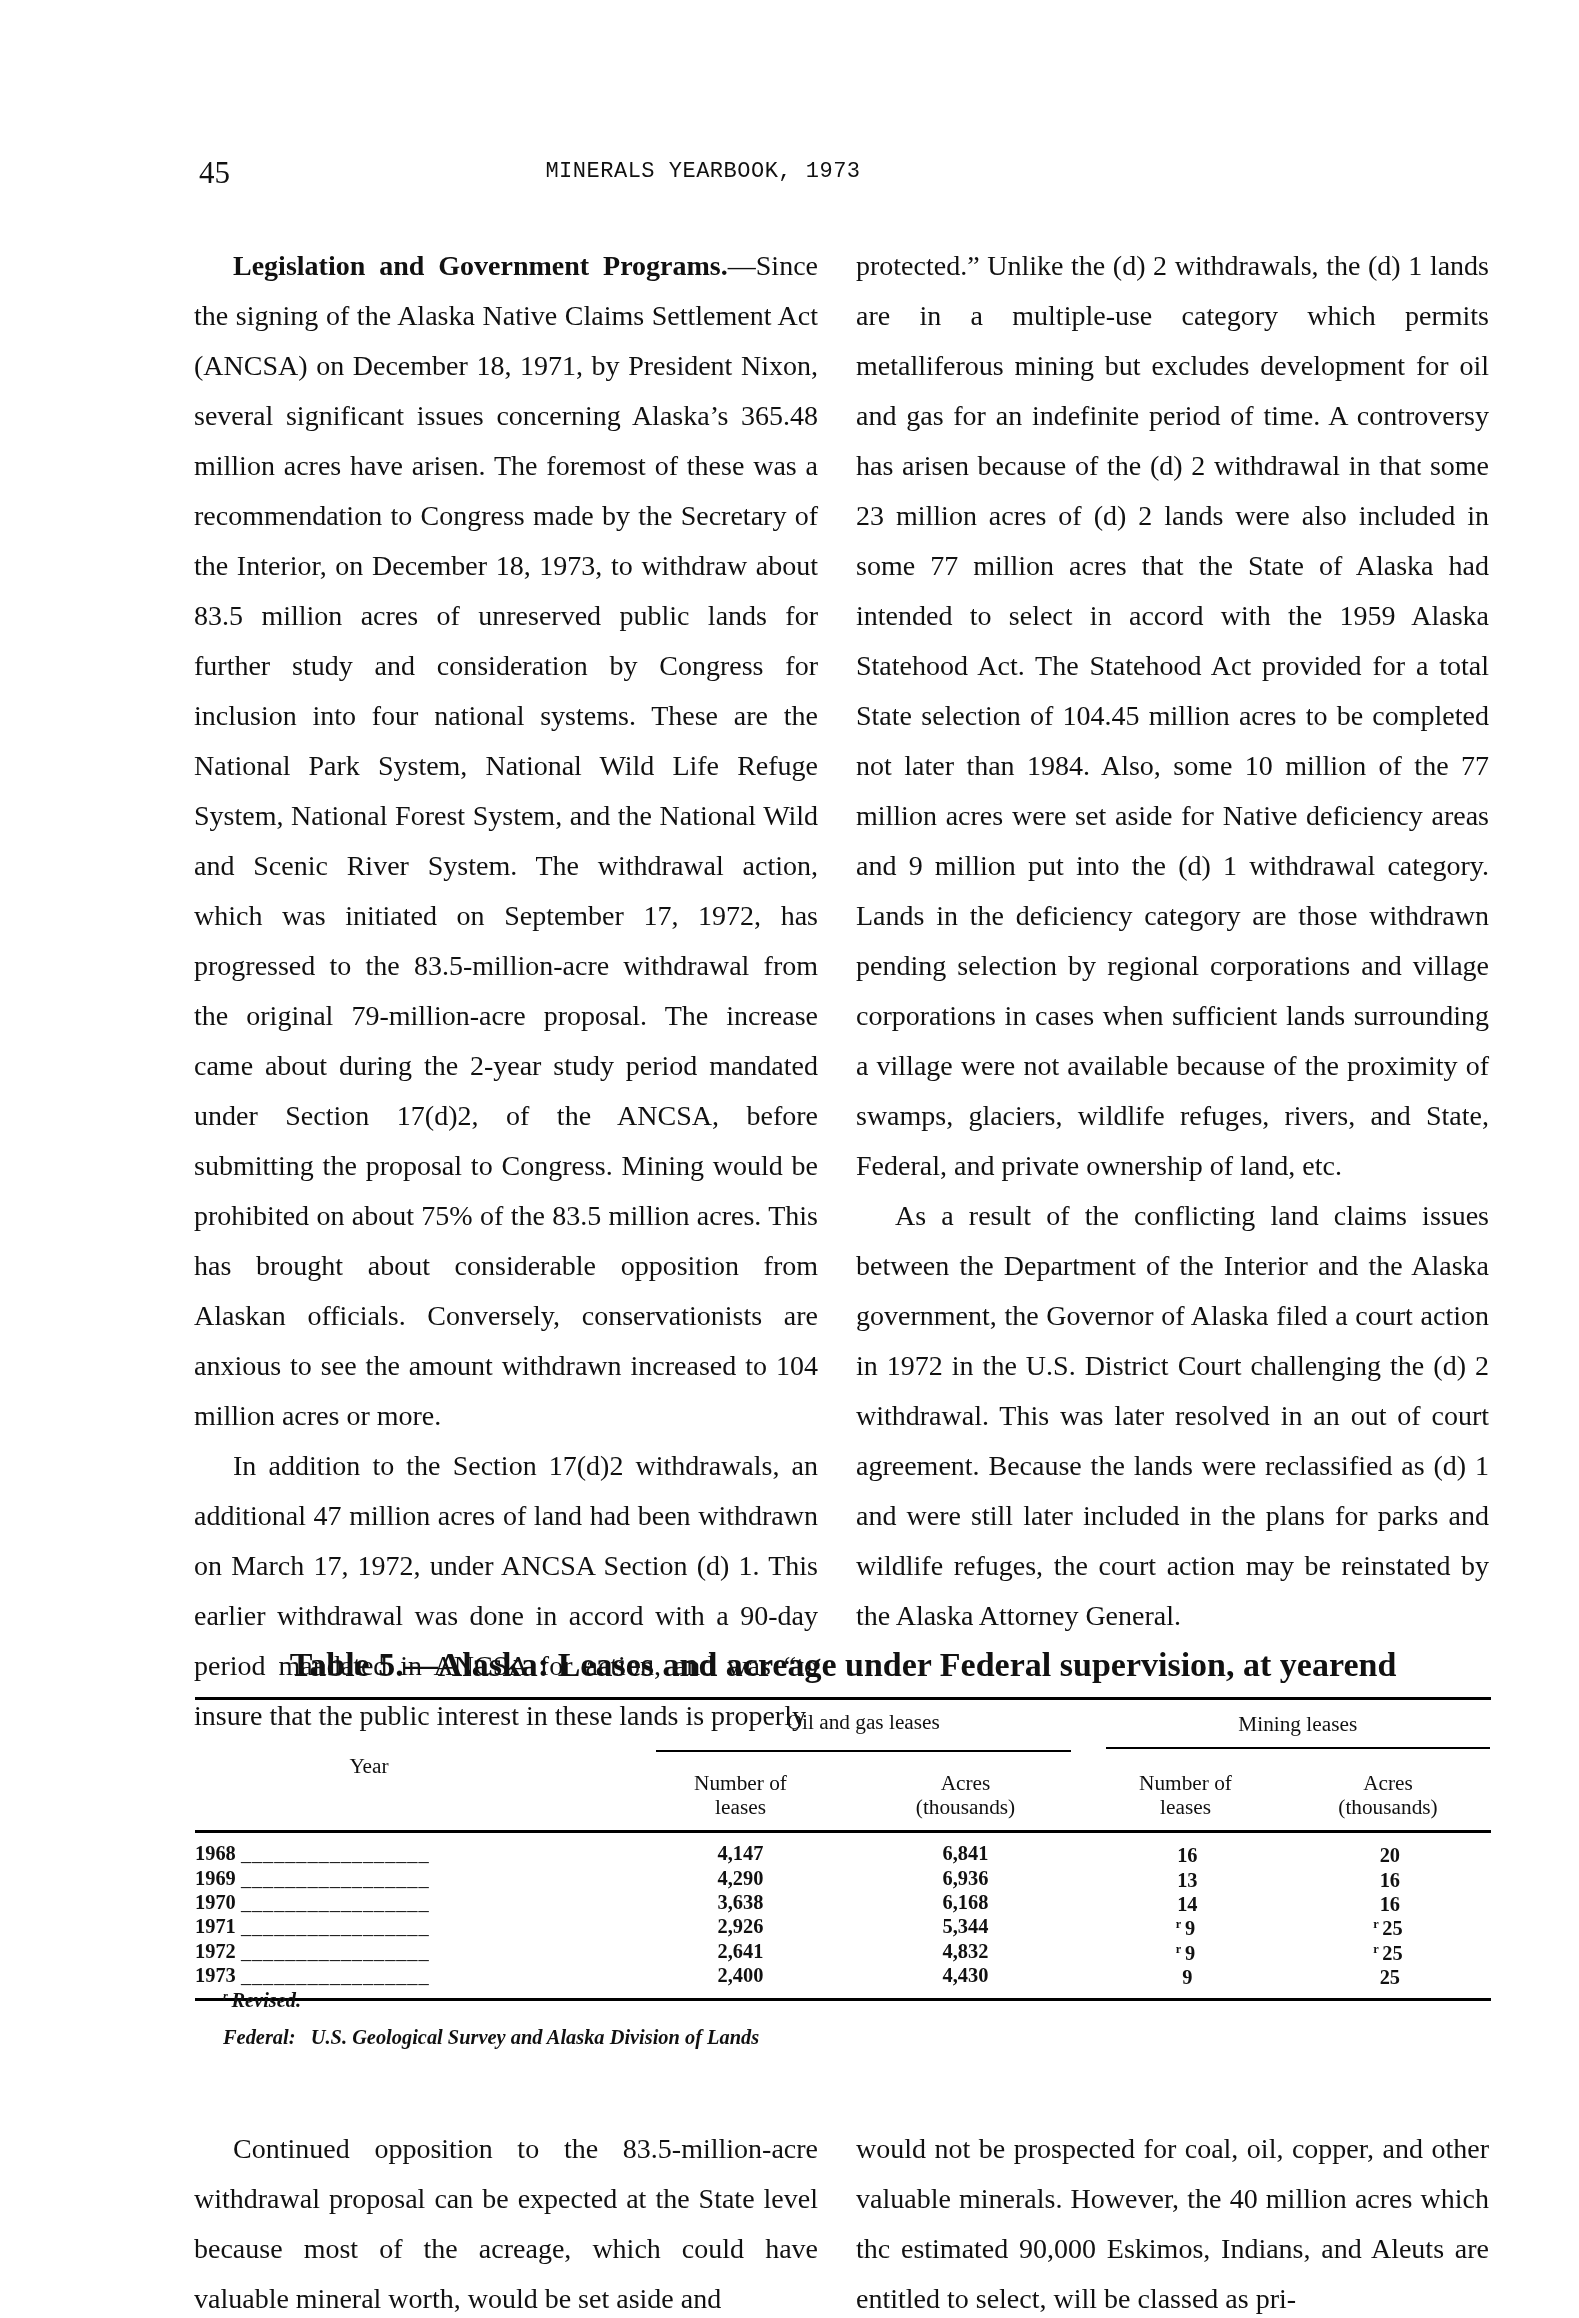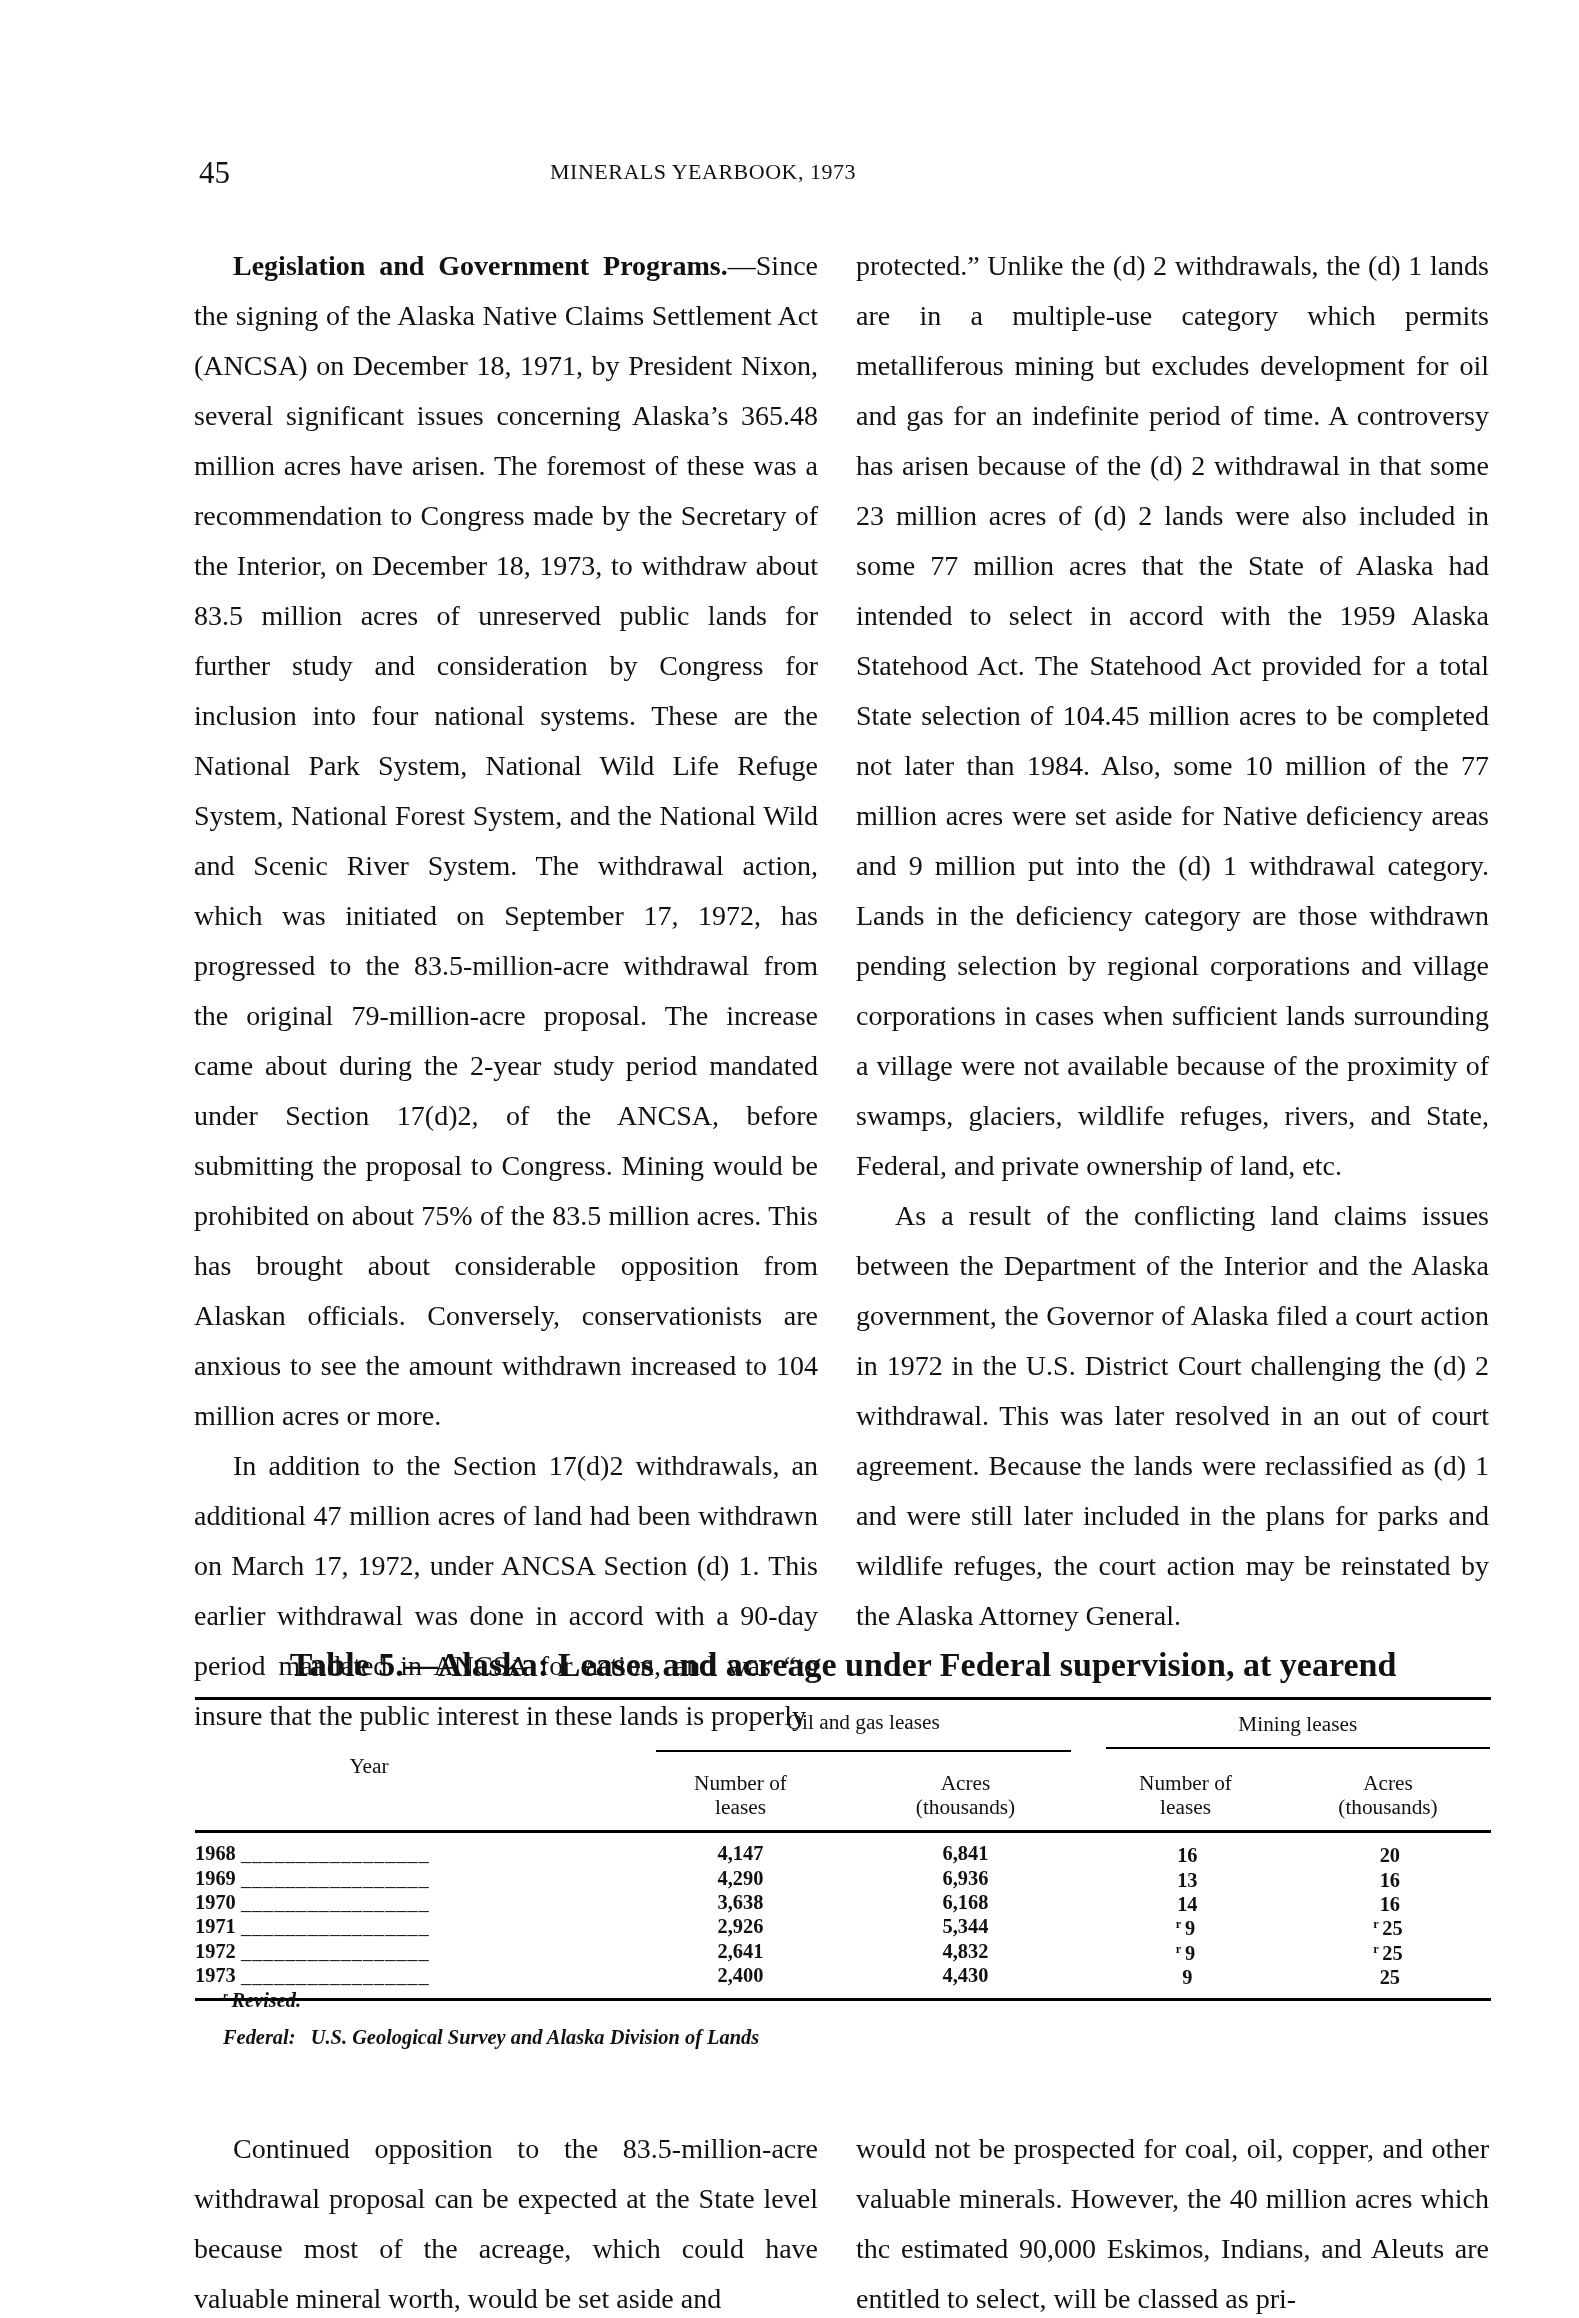--- a/index.html
+++ b/index.html
@@ -1,19 +1,19 @@
 <!DOCTYPE html>
 <html style="font-size:7.4px"><head>
 <meta charset="utf-8">
 <style>
   html, body { margin:0; padding:0; background:#ffffff; }
   body { width:1579px; height:2535px; position:relative; overflow:hidden; color:#111; font-family:"DejaVu Serif", "Liberation Serif", serif; }
   .abs { position:absolute; }
   .pagenum { left:199px; top:155px; font-size:31px; font-family:"Liberation Serif", serif; }
-  .runhead { left:0; width:1462px; text-align:center; top:159px; font-size:22px; letter-spacing:0.5px; font-family:Liberation Serif, serif; }
+  .runhead { left:0; width:1462px; text-align:center; top:159px; font-size:22px; letter-spacing:0.5px; font-family:Liberation Mono, monospace; }
   .runhead span { display:inline-block; margin-left:-56px; }
   .col { font-family:"Liberation Serif", serif; font-size:28px; line-height:50px; text-align:justify; text-justify:inter-word; }
   .col p { margin:0; text-indent:39px; }
   .col p.noindent { text-indent:0; }
   .col-left { left:194px; top:241px; width:624px; }
   .col-right { left:856px; top:241px; width:633px; }
   .b { font-weight:bold; }
   .tbl-title { left:194px; width:1298px; top:1646px; text-align:center; font-family:"Liberation Serif", serif; font-weight:bold; font-size:34px; }
   .rule { position:absolute; background:#000; }
   table.data { position:absolute; left:195px; top:1703px; width:1296px; border-collapse:collapse; font-family:"Liberation Serif", serif; }

